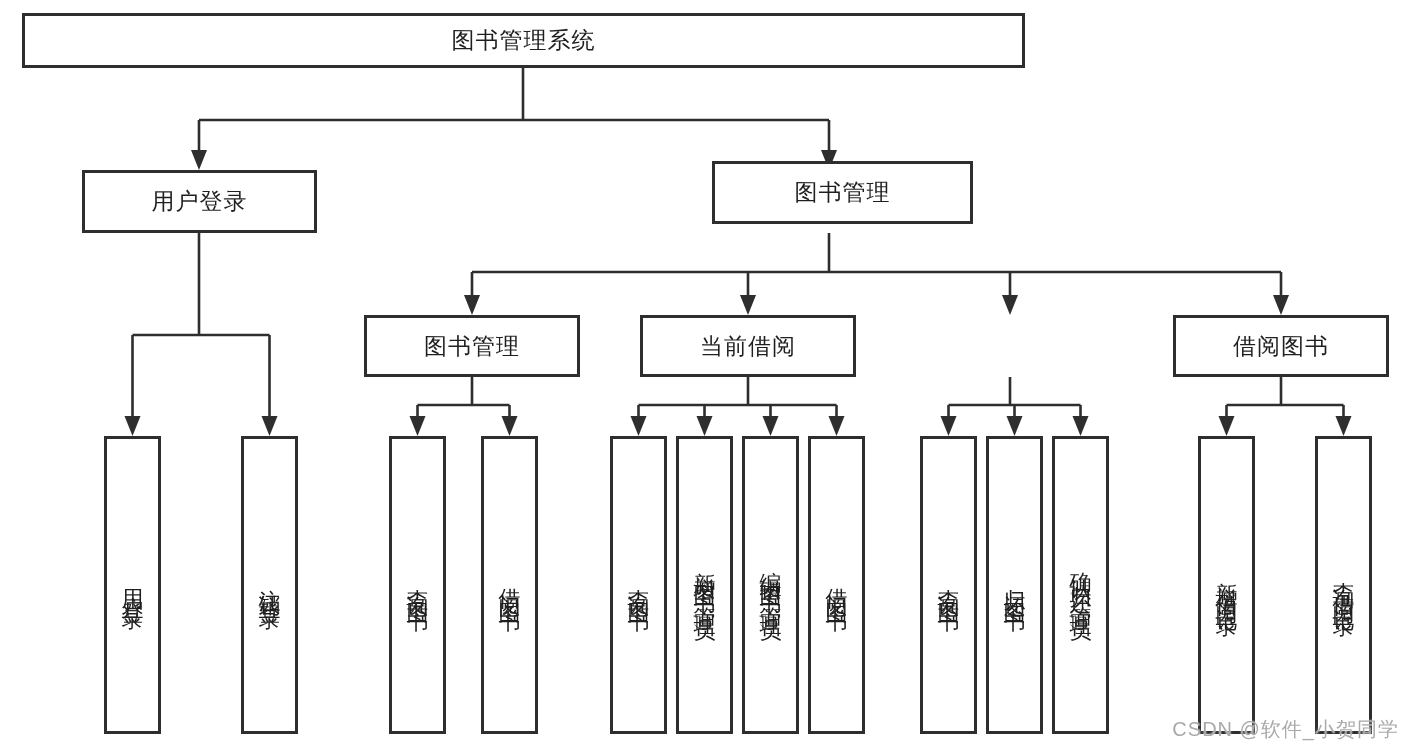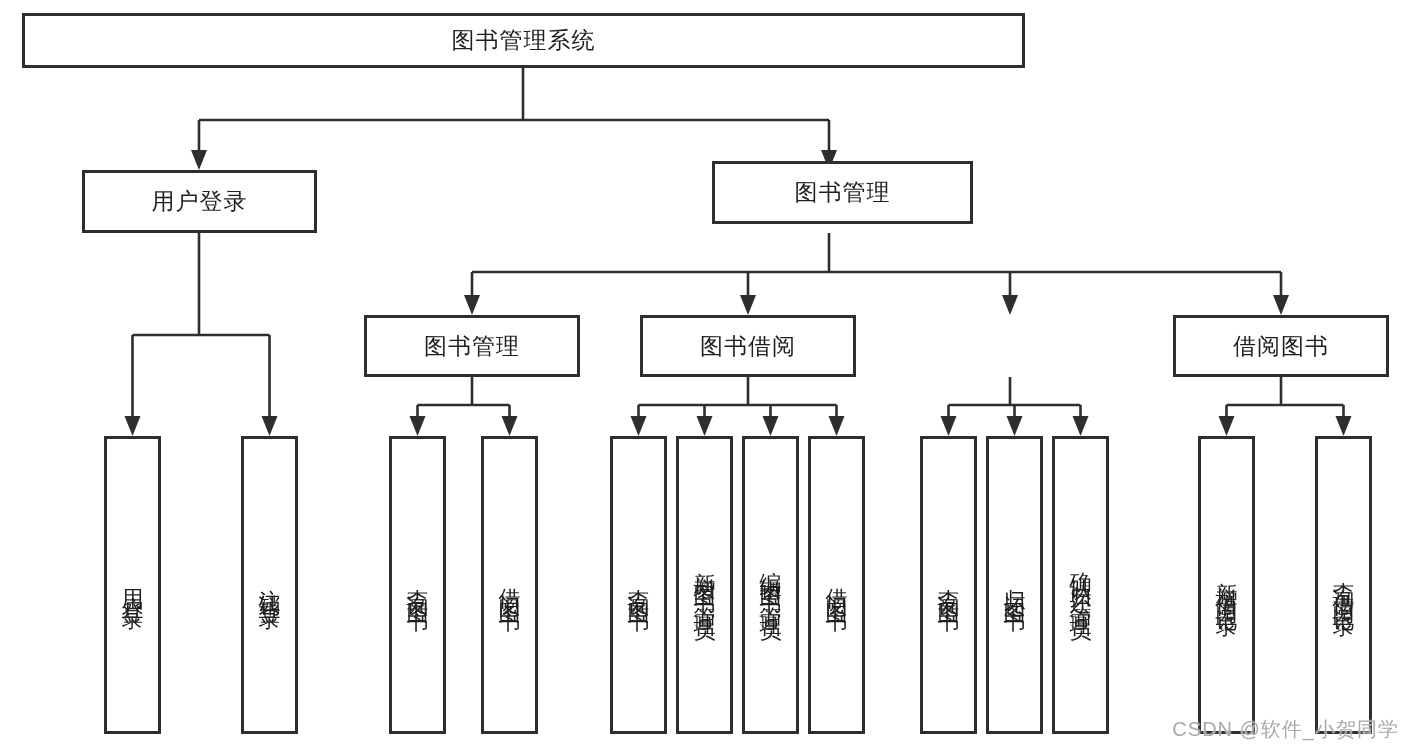--- a/index.html
+++ b/index.html
@@ -138,21 +138,21 @@
     <polygon points="1218.5,416 1234.5,416 1226.5,436"></polygon>
     <polygon points="1335.5,416 1351.5,416 1343.5,436"></polygon>
   </svg>
 
   <div class="node hnode root-node">图书管理系统</div>
 
   <div class="node hnode n-user">用户登录</div>
   <div class="node hnode n-book">图书管理</div>
 
   <div class="node hnode l3 n-recommend">图书管理</div>
-  <div class="node hnode l3 n-borrow">图书借阅</div>
+  <div class="node hnode l3 n-borrow">当前借阅</div>
   <div class="node hnode l3 n-records">借阅图书</div>
 
   <div class="node leaf leaf-a1">
     <span class="vtext">用户登录</span>
   </div>
   <div class="node leaf leaf-a2">
     <span class="vtext">注销登录</span>
   </div>
 
   <div class="node leaf leaf-b1">

